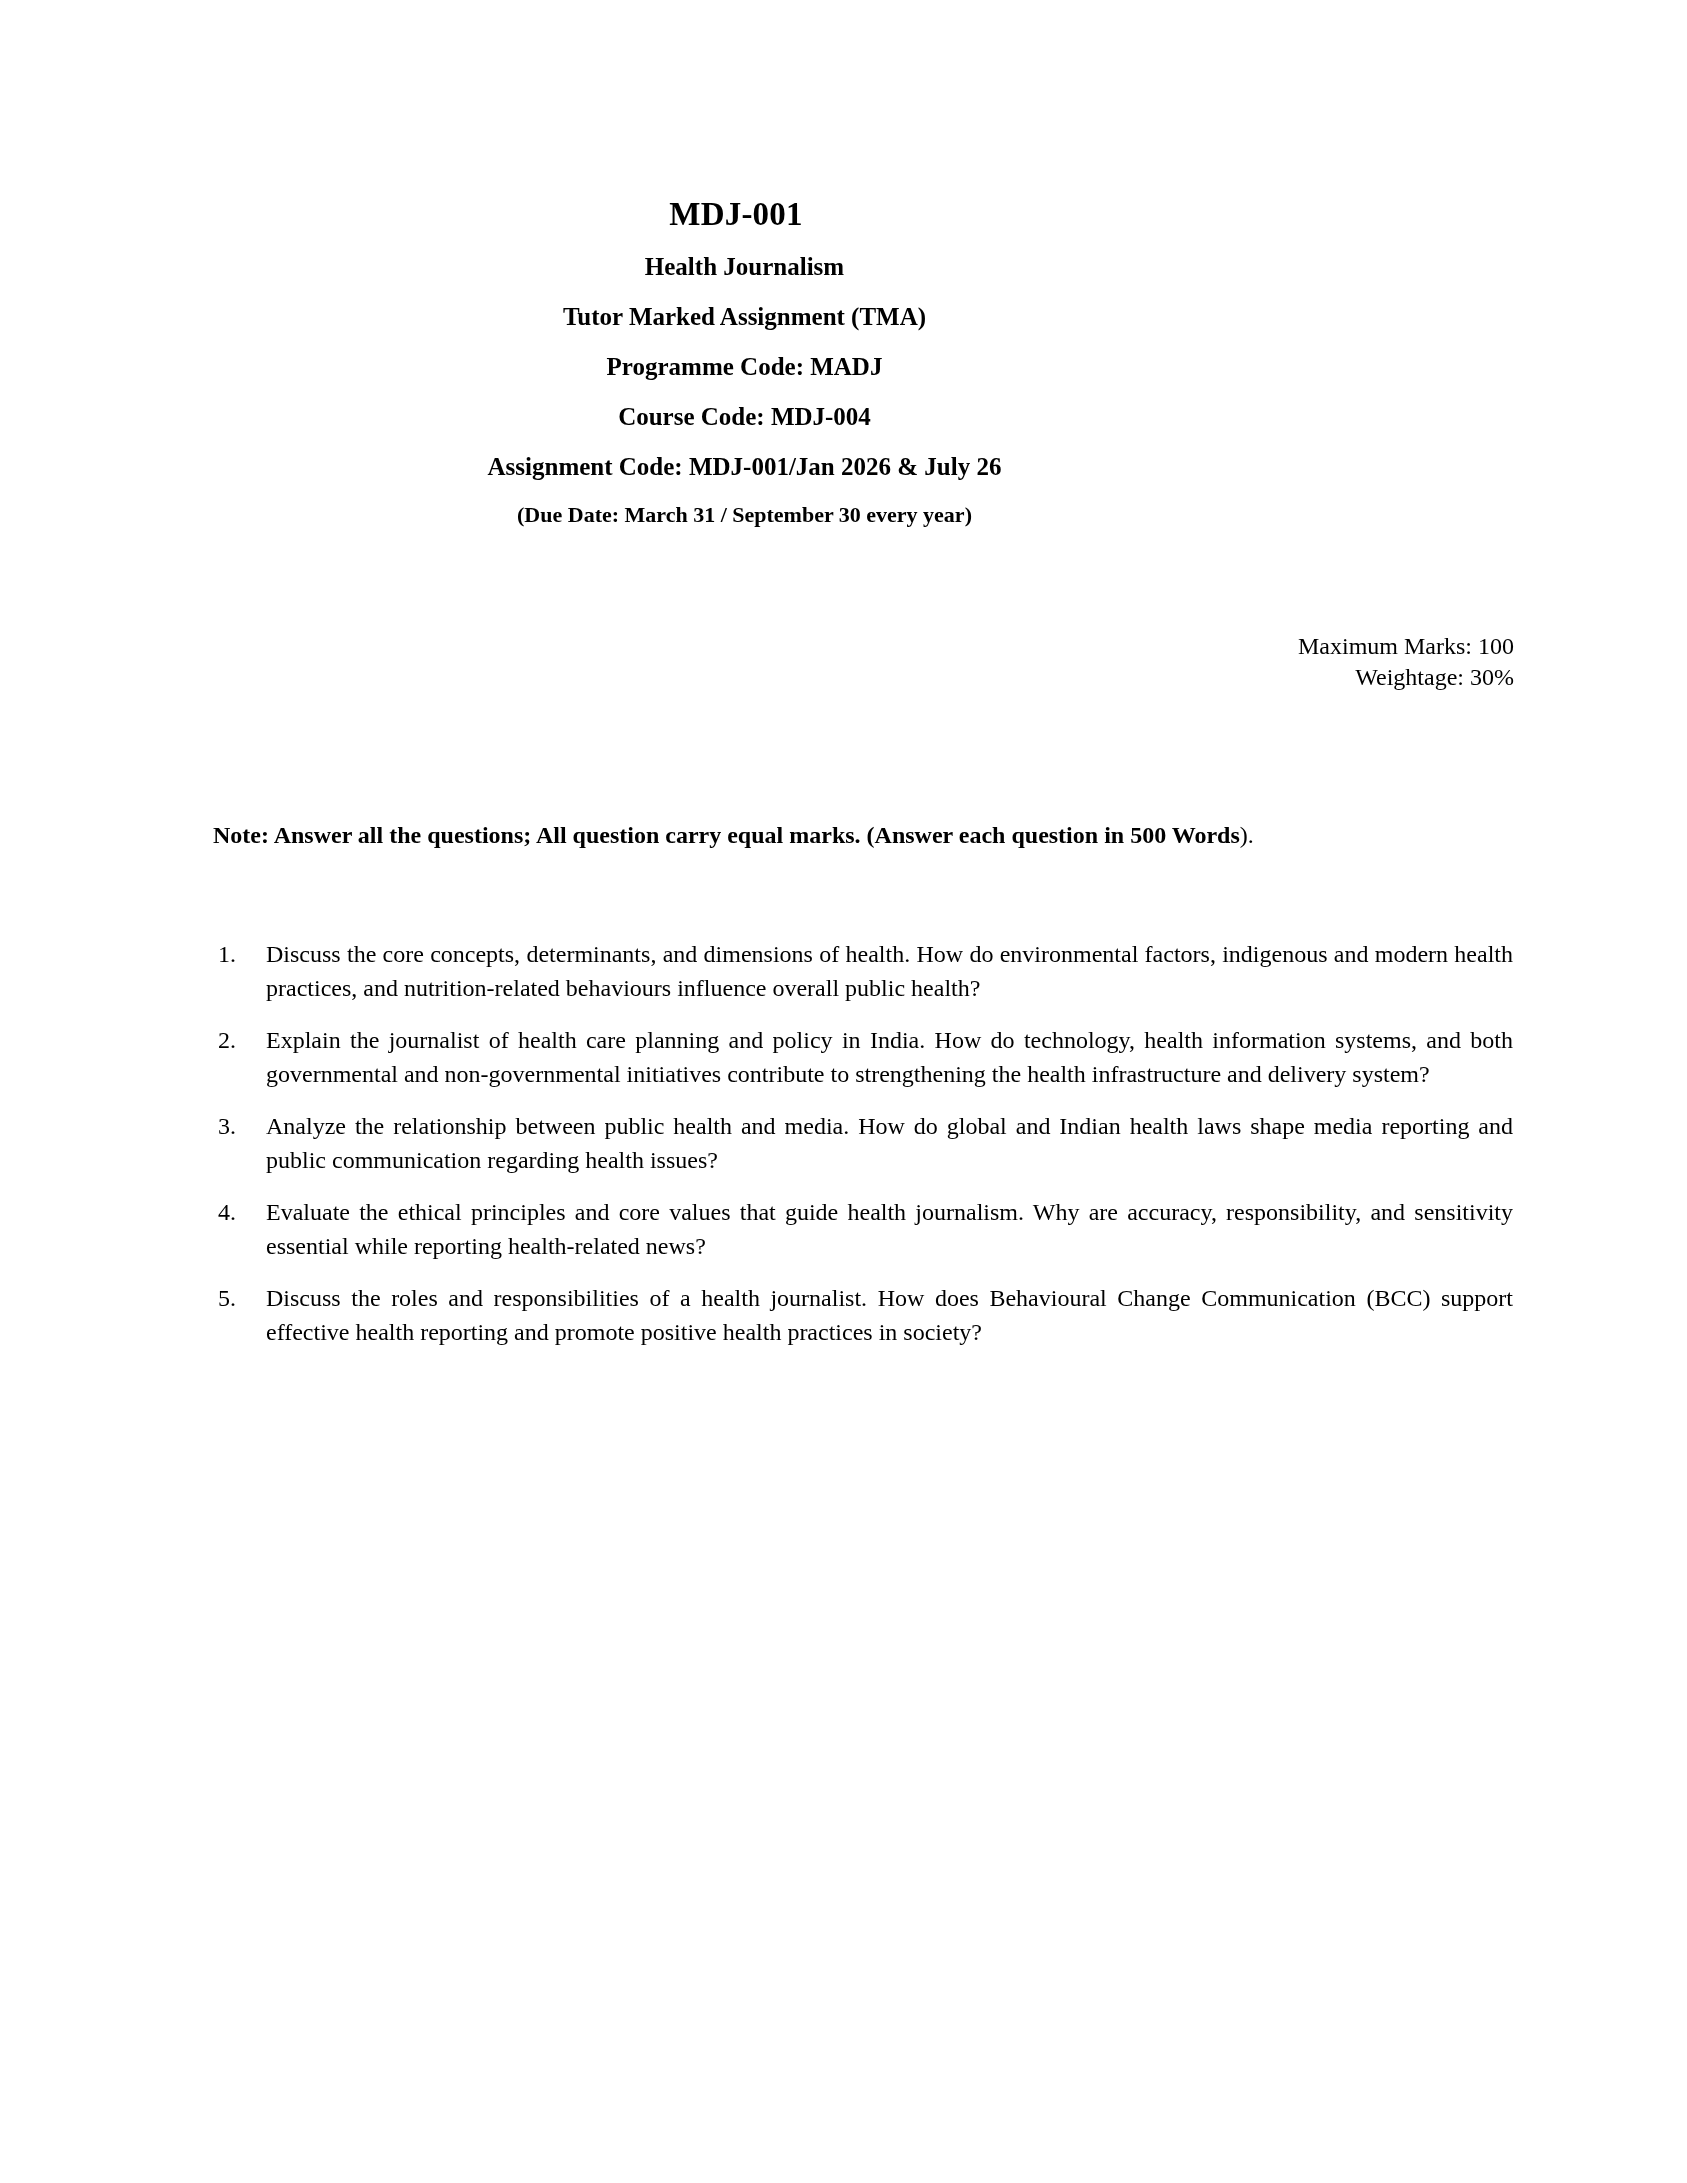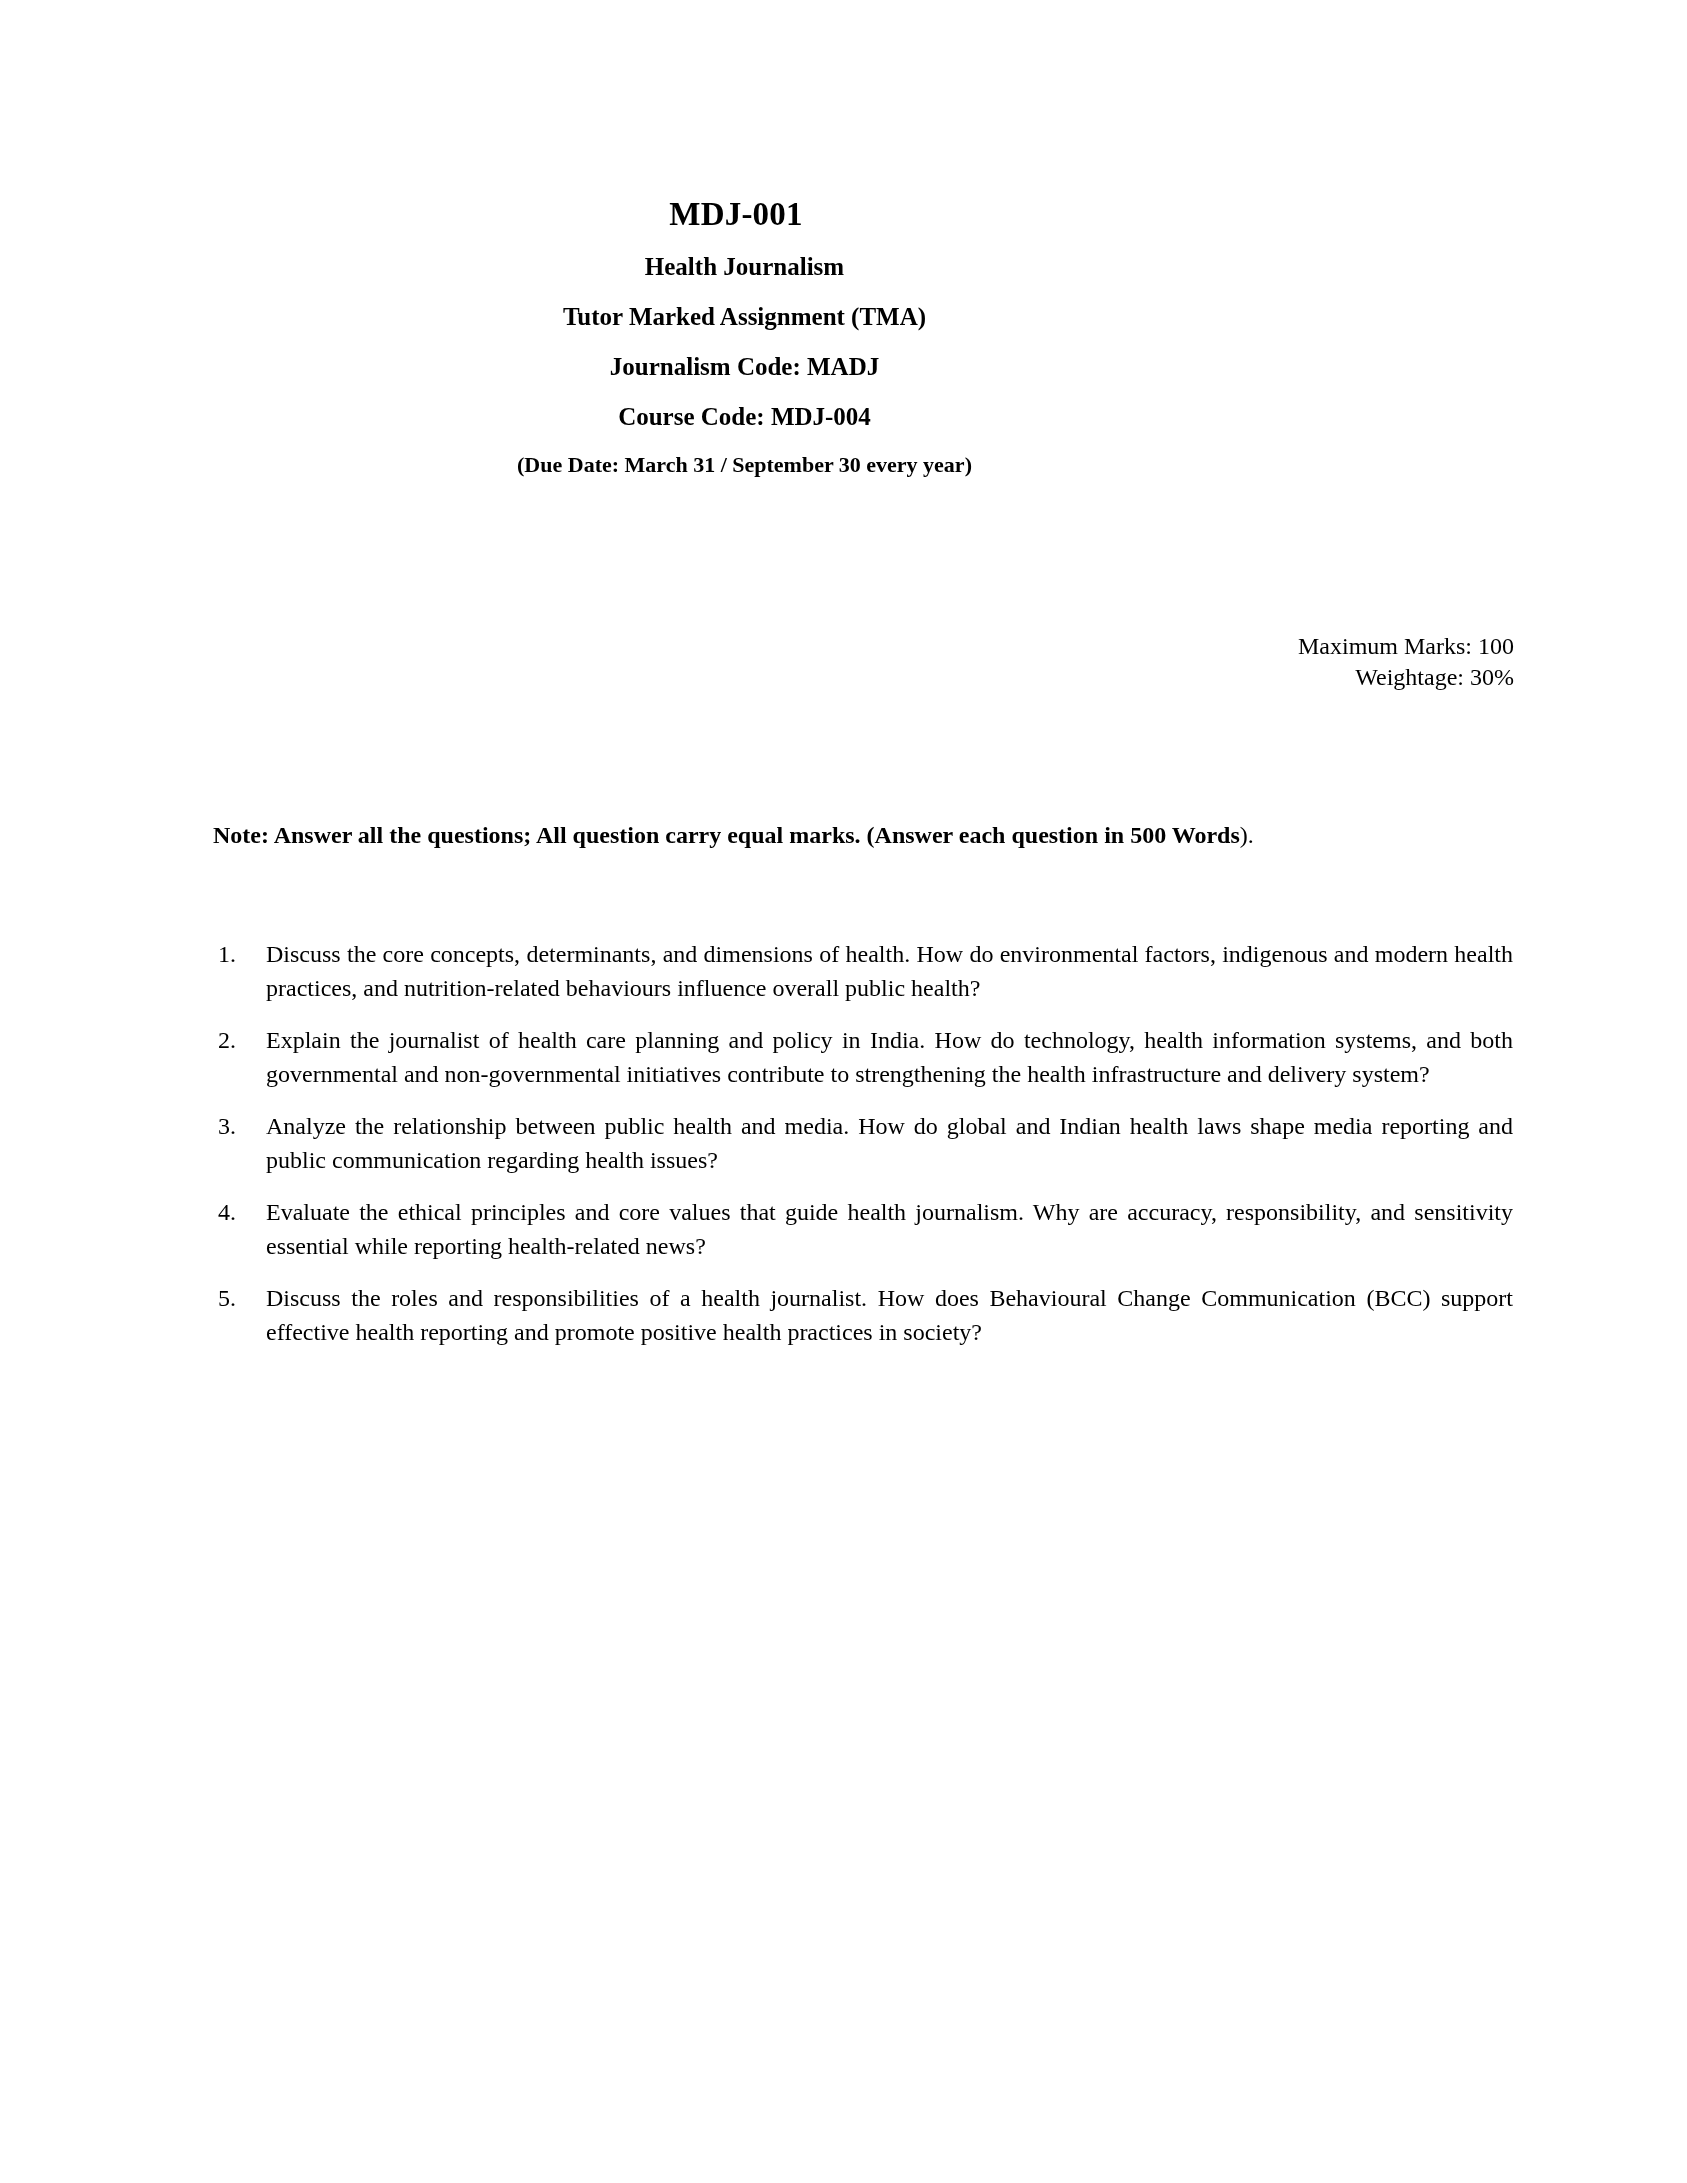--- a/index.html
+++ b/index.html
@@ -106,22 +106,23 @@
 </style>
 </head>
 <body>
 
 <div class="page">
 
   <div class="header">
     <div class="doc-title">MDJ-001</div>
     <div class="header-line">Health Journalism</div>
     <div class="header-line">Tutor Marked Assignment (TMA)</div>
-    <div class="header-line">Journalism Code: MADJ</div>
+    <div class="header-line">Programme Code: MADJ</div>
     <div class="header-line">Course Code: MDJ-004</div>
+    <div class="header-line">Assignment Code: MDJ-001/Jan 2026 &amp; July 26</div>
     <div class="header-line small">(Due Date: March 31 / September 30 every year)</div>
   </div>
 
   <div class="marks">
     <div>Maximum Marks: 100</div>
     <div>Weightage: 30%</div>
   </div>
 
   <div class="note"><span class="note-hang">Note: Answer all the questions; All question carry equal marks. (Answer each question in 500 Words</span><span class="reg">).</span></div>
 

